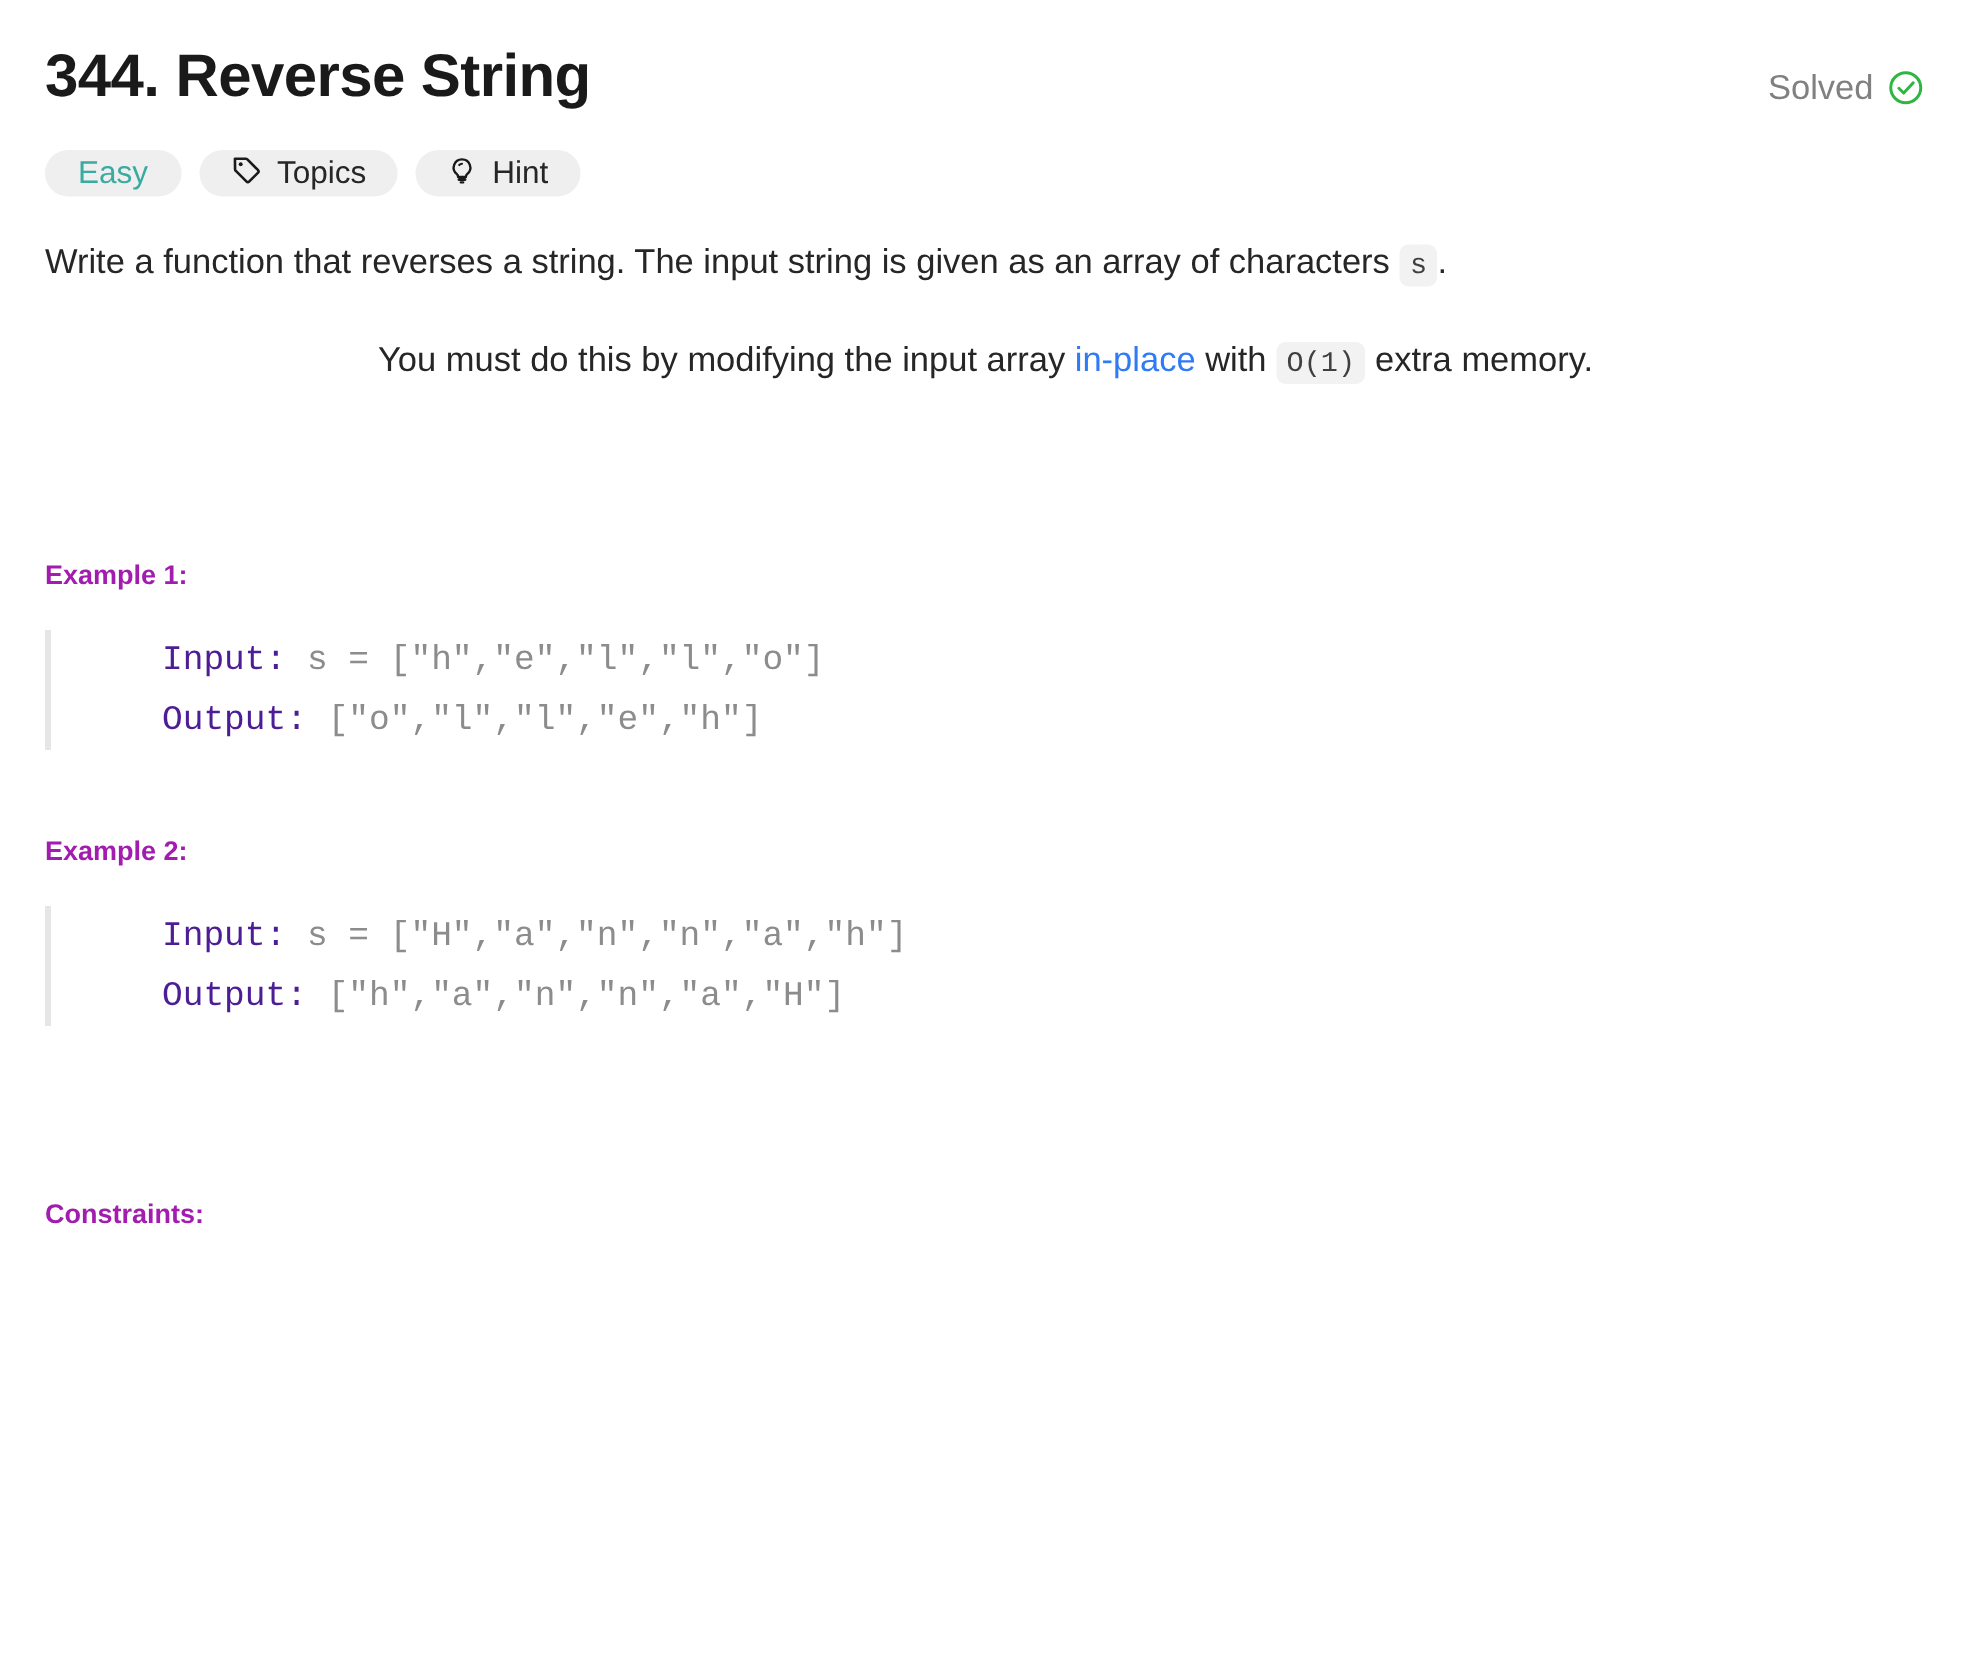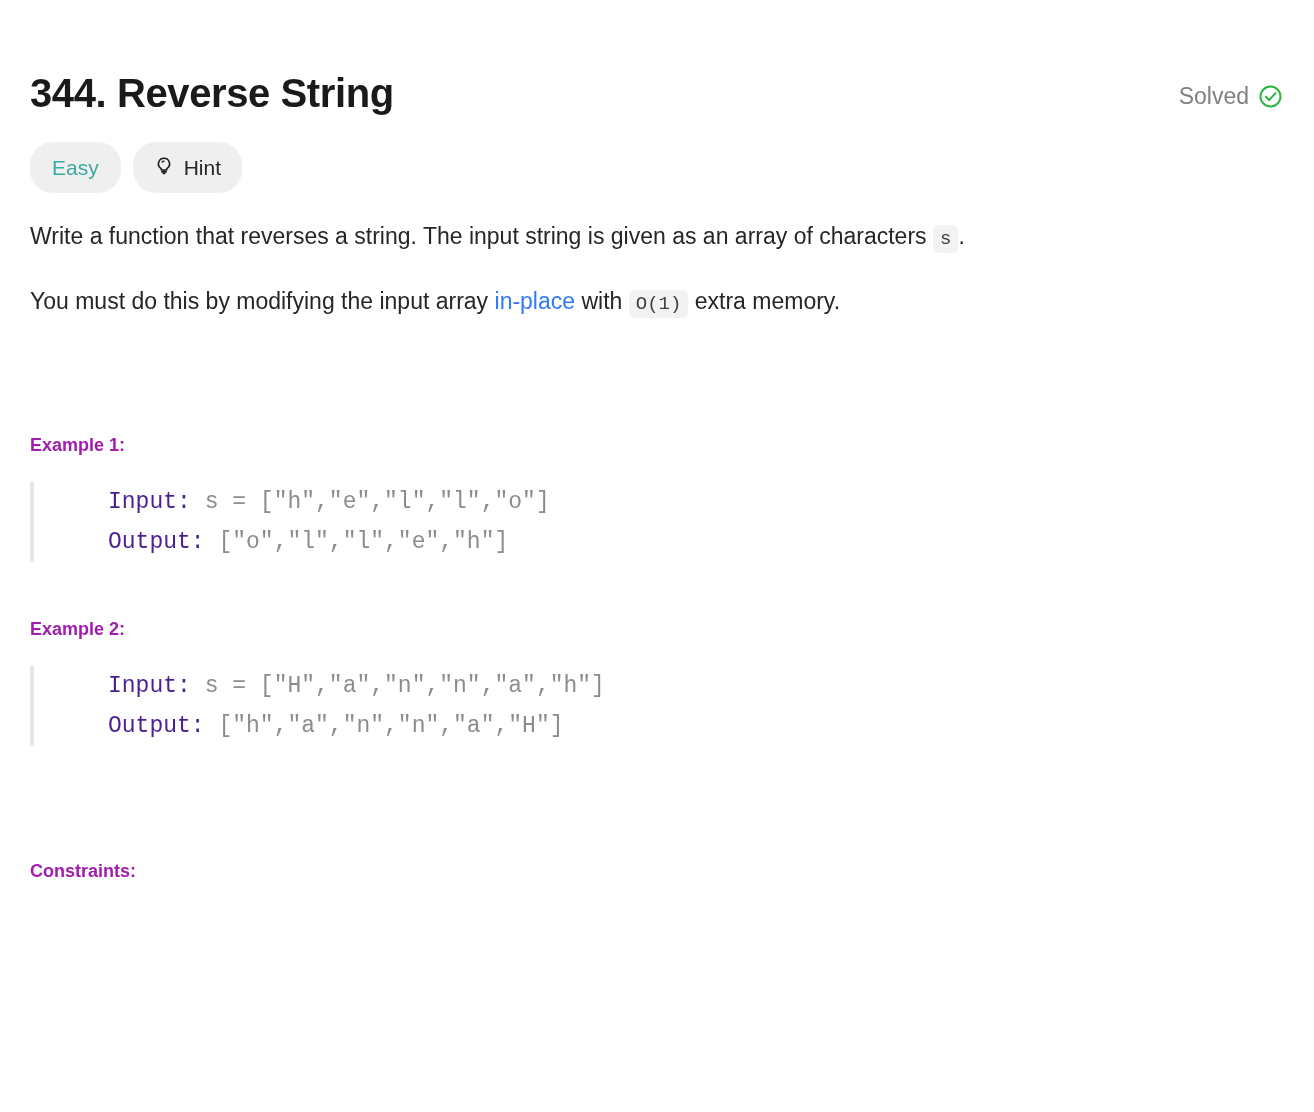--- a/index.html
+++ b/index.html
@@ -17,23 +17,22 @@
   }
 
   .page {
     padding: 26px 30px 0 30px;
     position: relative;
   }
 
   
   .title-row {
     display: flex;
-    align-items: flex-start;
+    align-items: center;
     justify-content: space-between;
-    margin-top: 42px;
   }
   .problem-title {
     font-size: 40px;
     font-weight: 700;
     letter-spacing: -0.4px;
     line-height: 1.15;
     color: #1a1a1a;
     margin: 0;
     padding-top: 2px;
   }
@@ -55,42 +54,42 @@
   .pill-row {
     display: flex;
     align-items: center;
     gap: 12px;
     margin-top: 26px;
   }
   .pill {
     display: inline-flex;
     align-items: center;
     gap: 10px;
-    height: 51px;
+    height: 31px;
     padding: 0 21px;
     border-radius: 23px;
     background: #efefef;
     font-size: 21px;
     color: #262626;
     line-height: 1;
     cursor: pointer;
     user-select: none;
     white-space: nowrap;
   }
   .pill.difficulty { color: #3aaba0; padding: 0 22px; }
   .pill-icon { display: block; flex: 0 0 auto; }
 
   
   .desc {
     font-size: 23px;
     line-height: 1.55;
     color: #262626;
     margin: 26px 0 0 0;
   }
-  .desc + .desc { margin-top: 29px; }
+  .desc + .desc { margin-top: 29px; text-align: center; }
 
   code.chip {
     font-family: "Liberation Mono", monospace;
     background: #f2f2f2;
     border-radius: 6px;
     padding: 3px 7px;
     font-size: 19px;
     color: #3f3f3f;
     white-space: nowrap;
   }
@@ -186,20 +185,29 @@
       </span>
     </div>
   </div>
 
   <div class="pill-row">
 
     <div class="pill difficulty">
       <span>Easy</span>
     </div>
 
+    <div class="pill">
+      <span class="pill-icon">
+        <svg width="21" height="21" viewBox="0 0 24 24" fill="none">
+          <path d="M3 3.2h8.1c.5 0 1 .2 1.35.56l8.0 8.0a1.6 1.6 0 010 2.26l-6.5 6.5a1.6 1.6 0 01-2.26 0l-8.0-8.0A1.9 1.9 0 013.1 11.2L3 3.2z" stroke="#1a1a1a" stroke-width="2" stroke-linejoin="round"></path>
+          <circle cx="7.4" cy="7.4" r="1.5" fill="#1a1a1a"></circle>
+        </svg>
+      </span>
+      <span>Topics</span>
+    </div>
 
 
     <div class="pill">
       <span class="pill-icon">
         <svg width="20" height="22" viewBox="0 0 24 24" fill="none">
           <path d="M12 2.7a6.6 6.6 0 00-4.1 11.8c.6.5.95 1.2.95 2v.3h6.3v-.3c0-.8.35-1.5.95-2A6.6 6.6 0 0012 2.7z" stroke="#1a1a1a" stroke-width="1.9" stroke-linejoin="round"></path>
           <path d="M12 6.2a3.1 3.1 0 00-2.2 1" stroke="#1a1a1a" stroke-width="1.7" stroke-linecap="round"></path>
           <rect x="8.5" y="17.6" width="7" height="2.4" rx="1.2" fill="#1a1a1a"></rect>
           <rect x="10.1" y="20.2" width="3.8" height="1.8" rx="0.9" fill="#1a1a1a"></rect>
         </svg>

